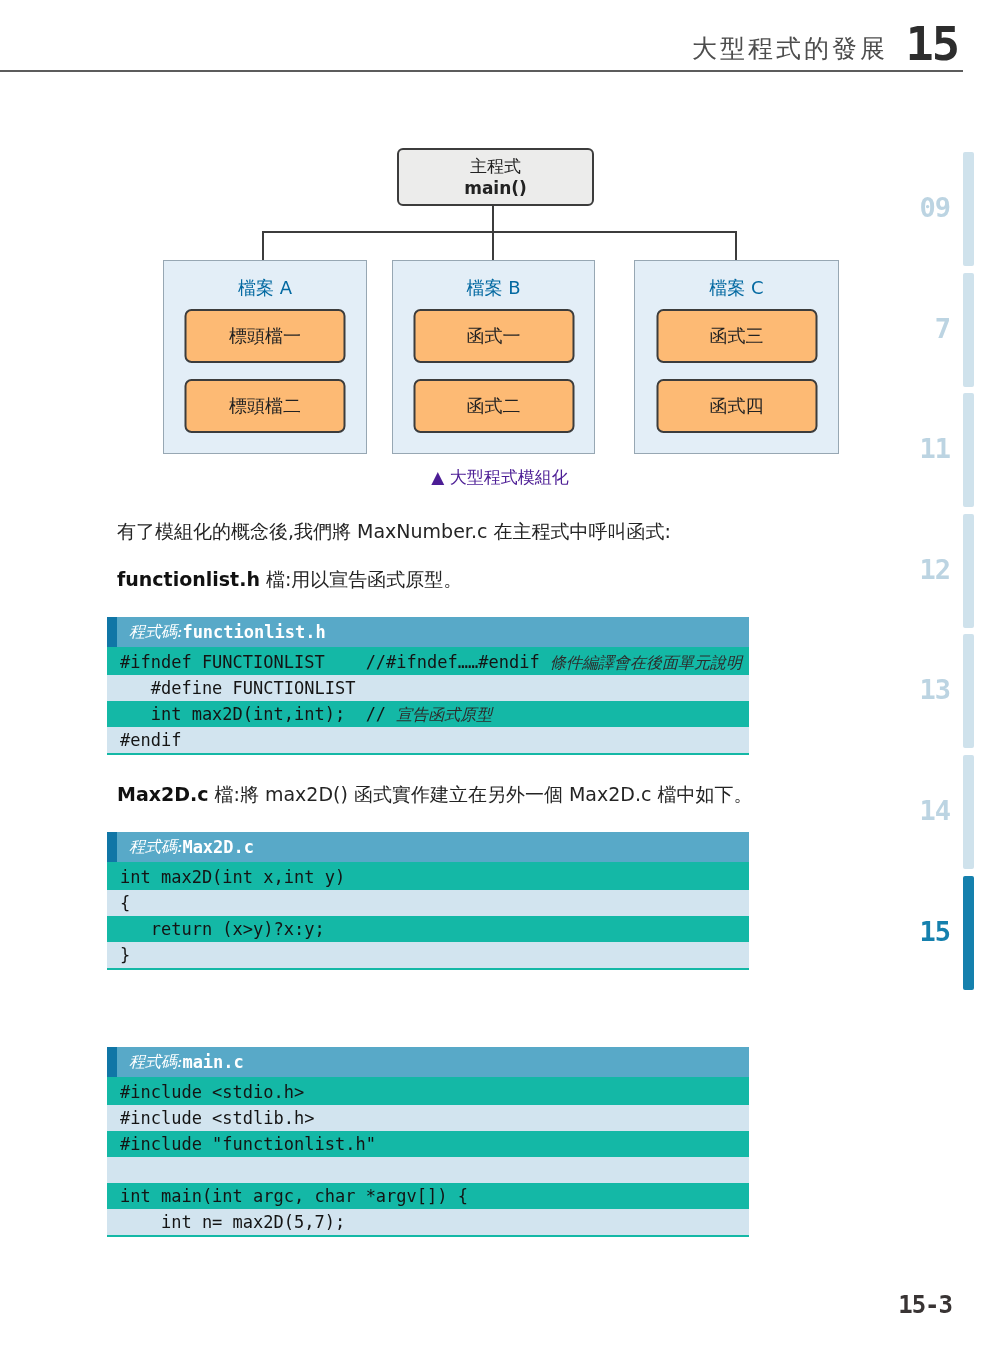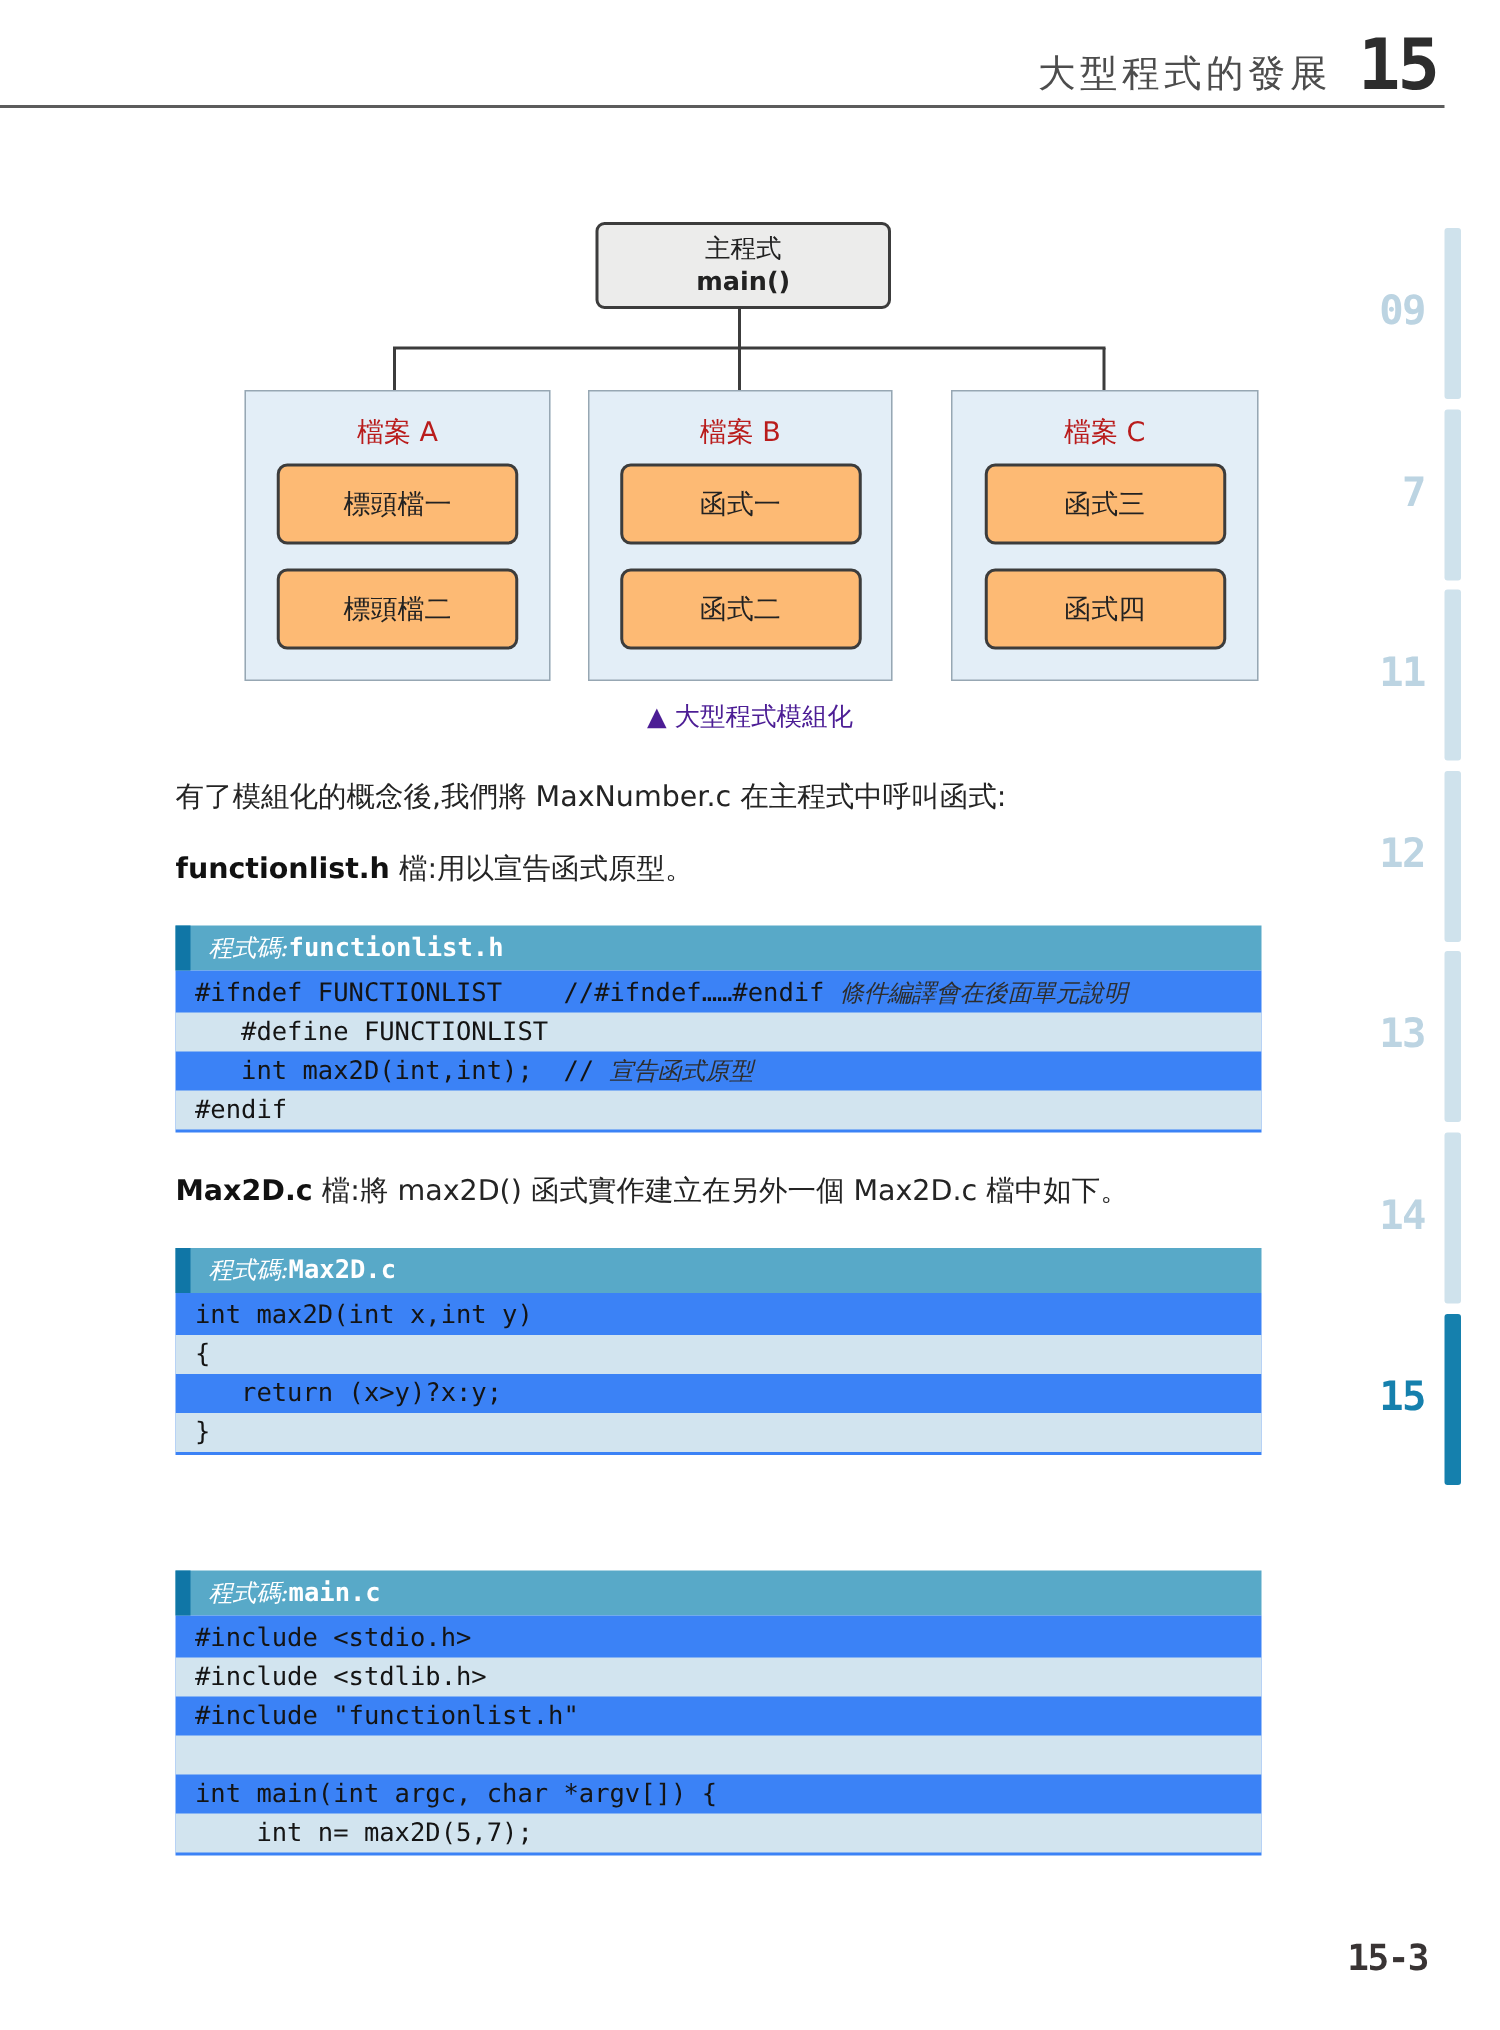--- a/index.html
+++ b/index.html
@@ -21,40 +21,40 @@
   .conn{position:absolute;background:#3c3c3c;}
   .vmain{left:492px;top:64px;width:2px;height:28px;}
   .hbar{left:262px;top:91px;width:475px;height:2px;}
   .vA{left:262px;top:92px;width:2px;height:28px;}
   .vB{left:492px;top:92px;width:2px;height:28px;}
   .vC{left:735px;top:92px;width:2px;height:28px;}
   .filebox{position:absolute;top:120px;height:192px;background:#e3eef7;border:1px solid #97a7b3;}
   .fA{left:163px;width:202px;}
   .fB{left:392px;width:201px;}
   .fC{left:634px;width:203px;}
-  .ftitle{text-align:center;margin-top:15px;font-size:18px;color:#b91c1c;}
+  .ftitle{text-align:center;margin-top:15px;font-size:18px;color:#0369a1;}
   .inner{position:absolute;left:50%;transform:translateX(-50%);width:157px;height:50px;background:#fdba74;
          border:2px solid #3c3c3c;border-radius:7px;display:flex;align-items:center;justify-content:center;
          font-size:18px;color:#222;}
   .i1{top:48px;} .i2{top:118px;}
   .caption{position:absolute;left:0;top:326px;width:1000px;text-align:center;font-size:17px;color:#4c1d95;}
   
   .para{position:absolute;left:117px;width:780px;margin:0;font-size:19px;color:#242424;line-height:25px;}
   .p1{top:519px;} .p2{top:567px;} .p3{top:782px;} .p4{top:992px;}
   .para b{font-weight:bold;color:#111;}
   
-  .code-card{position:absolute;left:117px;width:724px;}
+  .code-card{position:absolute;left:107px;width:642px;}
   .cc1{top:617px;} .cc2{top:832px;} .cc3{top:1047px;}
   .code-head{display:flex;align-items:center;height:30px;background:#58a9c8;}
   .accent{width:10px;height:30px;background:#1076a6;flex:0 0 auto;}
   .clabel{margin-left:12px;color:#ffffff;font-size:16px;font-style:italic;
           font-family:"DejaVu Serif","Liberation Serif",serif;}
   .cfile{color:#ffffff;font-size:17px;font-weight:bold;
          font-family:"DejaVu Sans Mono","Liberation Mono",monospace;}
-  .code-body{background:#3b82f6;padding:2px 0;}
+  .code-body{background:#14b8a6;padding:2px 0;}
   .code-line{height:26px;line-height:26px;padding-left:13px;white-space:pre;
              font-family:"DejaVu Sans Mono","Liberation Mono",monospace;font-size:17px;color:#141414;}
   .code-line:nth-child(even){background:#d2e4ef;}
   .code-seg{white-space:pre;}
   .kai-cmt{font-family:"DejaVu Serif","Liberation Serif",serif;font-style:italic;font-size:16px;color:#2d2d2d;}
   
   .tab-bar{position:absolute;left:963px;width:11px;height:114px;background:#cfe2ec;border-radius:2px;}
   .tab-bar.active{background:#1580ad;}
   .tab-num{position:absolute;left:870px;width:80px;text-align:right;font-size:27px;font-weight:bold;
            color:#bcd4e2;font-family:"DejaVu Sans Mono","Liberation Mono",monospace;letter-spacing:-1px;}

